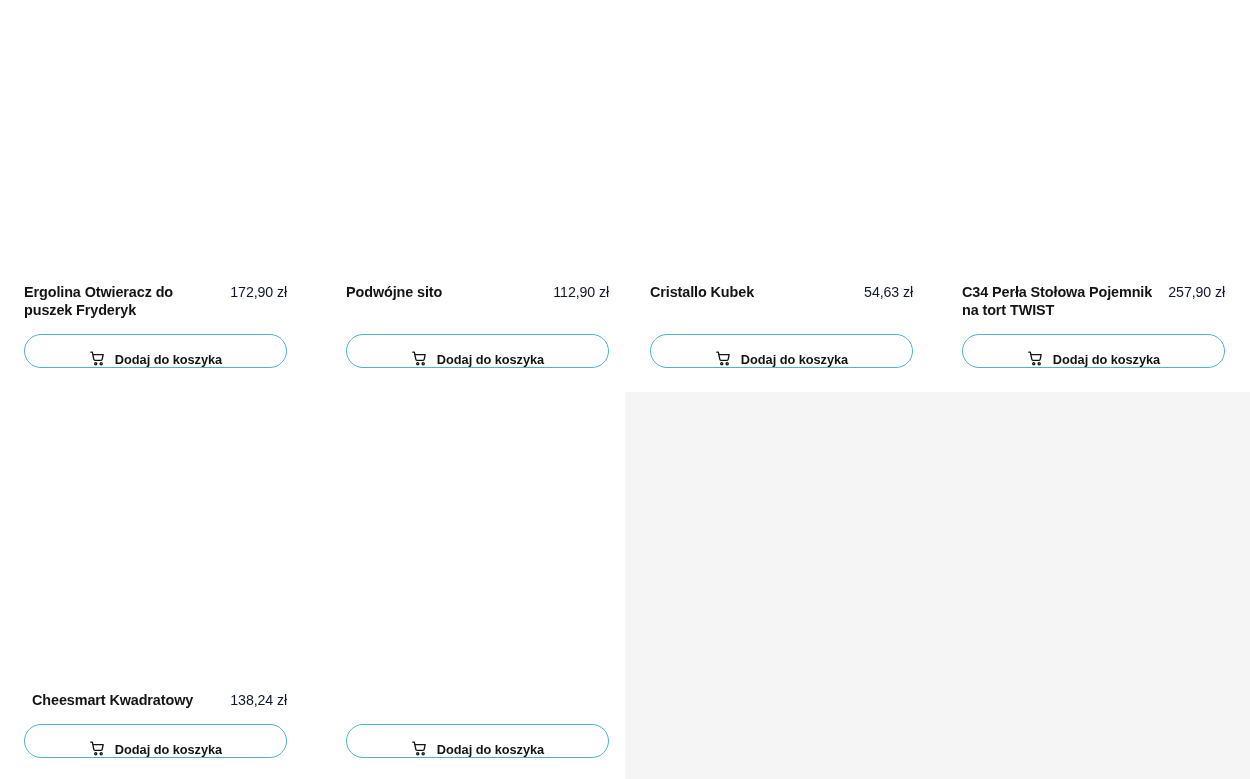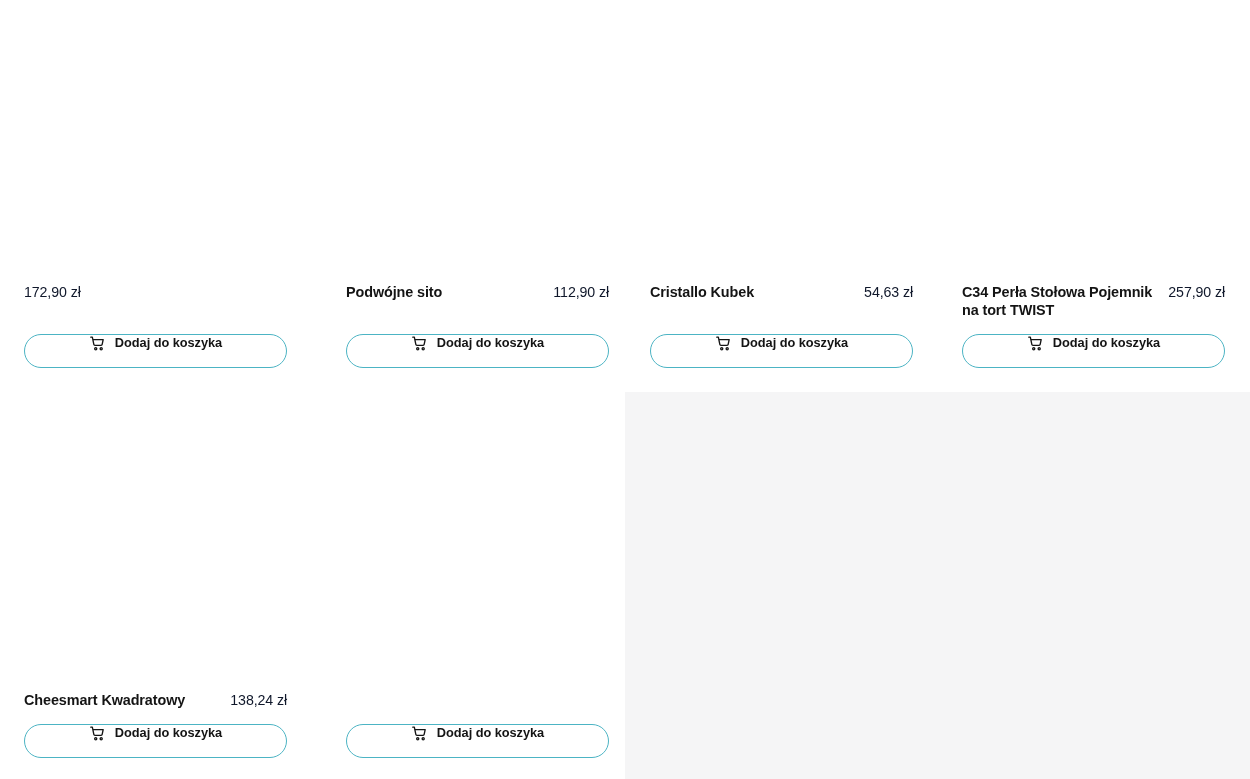--- a/index.html
+++ b/index.html
@@ -78,21 +78,21 @@
     color: #0f172a;
     white-space: nowrap;
     flex: 0 0 auto;
     letter-spacing: -0.1px;
   }
 
   .add-to-cart {
     position: absolute;
     left: 0;
     display: flex;
-    align-items: flex-start;
+    align-items: flex-end;
     justify-content: center;
     gap: 9px;
     box-sizing: border-box;
     height: 34px;
     background: #ffffff;
     border: 1.3px solid #4cb4c4;
     border-radius: 22px;
     cursor: pointer;
     padding: 0 10px;
     font-family: inherit;
@@ -124,36 +124,37 @@
   .col-4 { left: 962px; width: 263px; }
 
   .row-1 { top: 0px;   height: 375px; }
   .row-2 { top: 392px; height: 387px; }
 
   .row-1 .product-media { height: 272px; }
   .row-1 .product-info  { top: 284px; }
   .row-1 .add-to-cart   { top: 334px; }
 
   .row-2 .product-media { height: 278px; }
-  .row-2 .product-info  { top: 300px; }
+  .row-2 .product-info  { top: 300px; margin-left: 8px; }
   .row-2 .add-to-cart   { top: 332px; }
 
   .col-1 .add-to-cart { width: 263px; }
   .col-2 .add-to-cart { width: 263px; }
   .col-3 .add-to-cart { width: 263px; }
   .col-4 .add-to-cart { width: 263px; }
 </style>
 </head>
 <body>
 
 <div class="grid">
 
   <div class="product-card row-1 col-1">
     <div class="product-media"></div>
     <div class="product-info">
+      <h3 class="product-title">Ergolina Otwieracz do puszek Fryderyk</h3>
       <span class="product-price">172,90 zł</span>
     </div>
     <button class="add-to-cart">
       <span class="cart-icon">
         <svg width="17" height="17" viewBox="0 0 24 24" fill="none" stroke="#141414" stroke-width="1.9" stroke-linecap="round" stroke-linejoin="round">
           <path d="M2.5 3h2.2l2.1 10.4a1.6 1.6 0 0 0 1.6 1.3h8.6a1.6 1.6 0 0 0 1.6-1.3L20 6.6H5.4"></path>
           <circle cx="9.5" cy="19.4" r="1.5"></circle>
           <circle cx="17.2" cy="19.4" r="1.5"></circle>
         </svg>
       </span>

